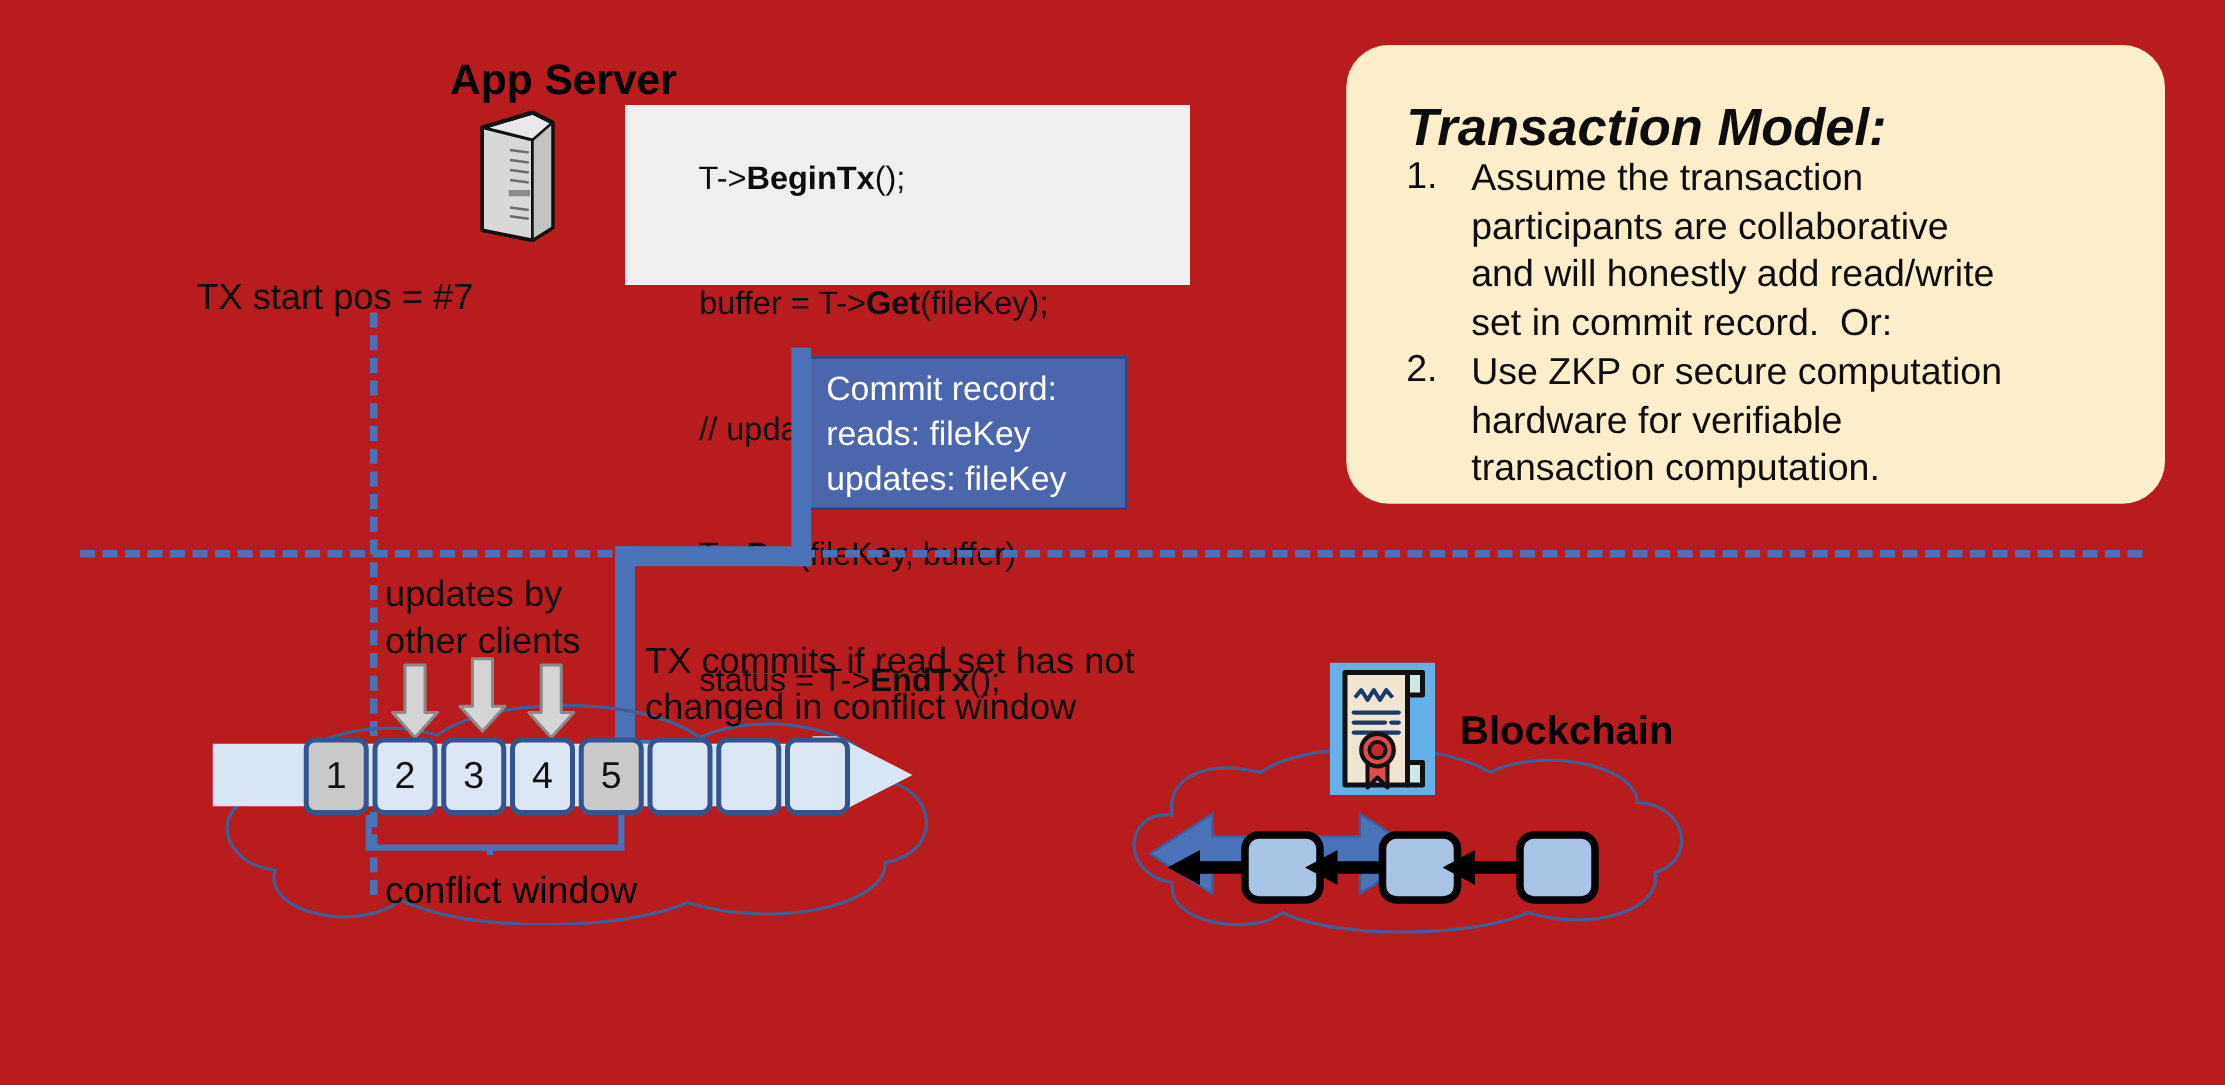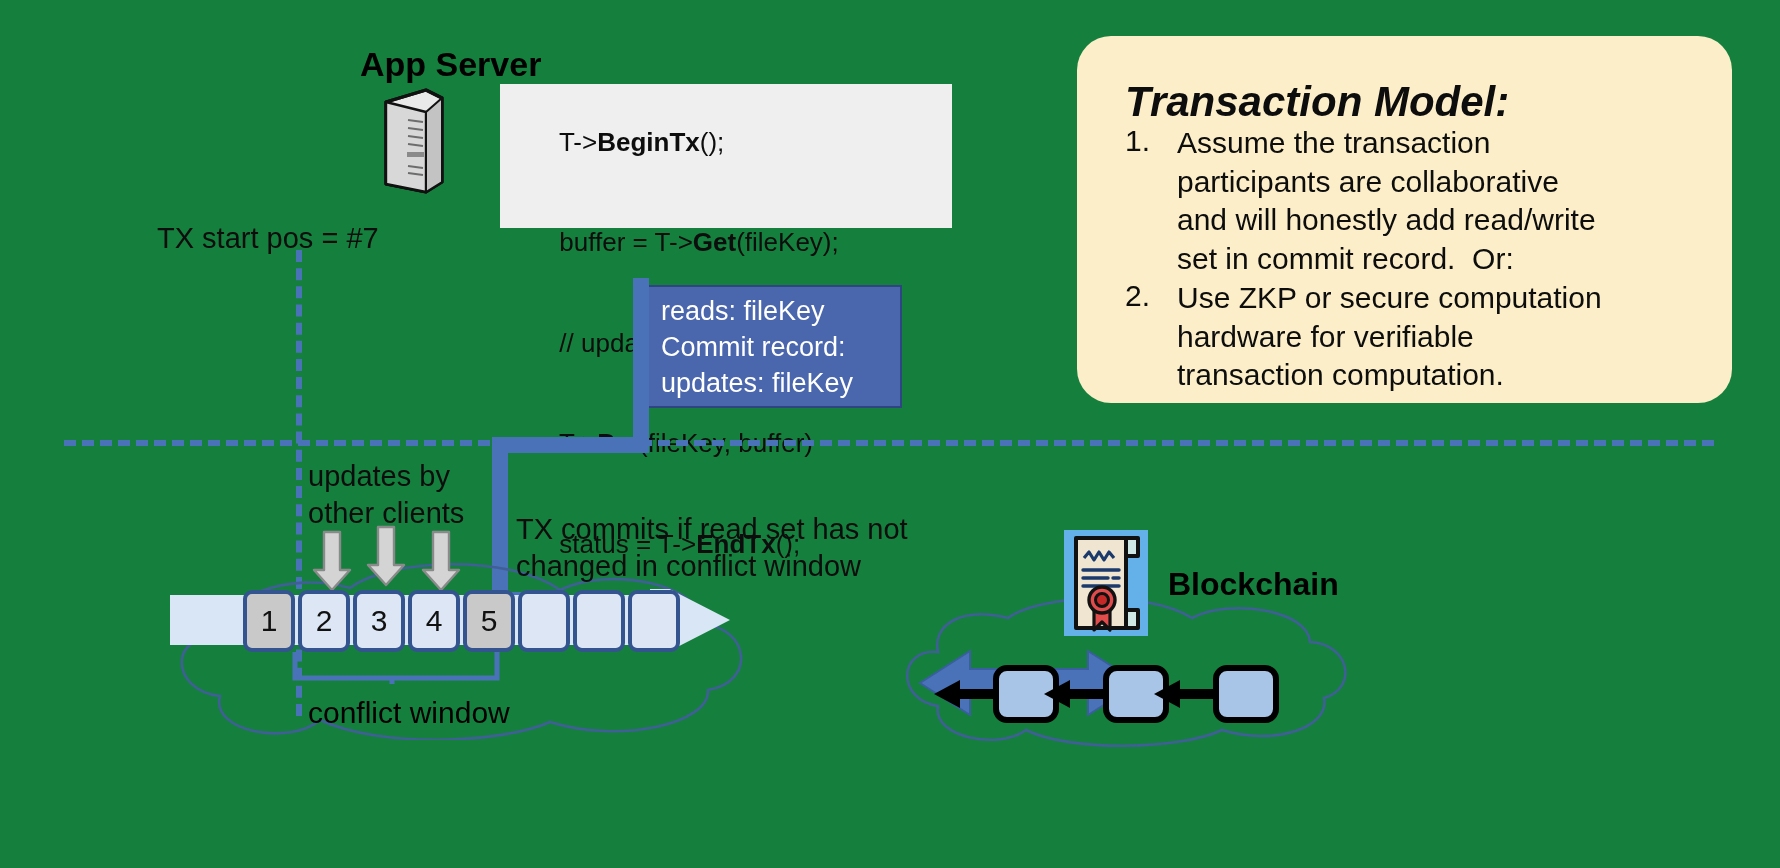--- a/index.html
+++ b/index.html
@@ -6,21 +6,21 @@
   html,body{margin:0;padding:0;background:#ffffff;}
   body{
     font-family:"Liberation Sans","DejaVu Sans",sans-serif;
     -webkit-font-smoothing:antialiased;
   }
   #stage{
     position:relative;
     width:1780px;
     height:868px;
     overflow:hidden;
-    background:#15803d;
+    background:#b91c1c;
   }
   .abs{position:absolute;}
   .nosel{user-select:none;}
 
   
   #app-server-title{
     left:360px; top:45px;
     font-size:34px; font-weight:bold; color:#000000;
     letter-spacing:0px;
   }
@@ -173,22 +173,22 @@
     </div>
     <div class="code-line">
       <span>T-&gt;</span><b>Put</b><span>(fileKey, buffer)</span>
     </div>
     <div class="code-line">
       <span>status = T-&gt;</span><b>EndTx</b><span>();</span>
     </div>
   </div>
 
   <div class="abs" id="commit-record">
+    <div class="cr-line">Commit record:</div>
     <div class="cr-line">reads: fileKey</div>
-    <div class="cr-line">Commit record:</div>
     <div class="cr-line">updates: fileKey</div>
   </div>
 
   <div class="abs blue-bar" id="conn-vert-1"></div>
   <div class="abs blue-bar" id="conn-horiz"></div>
   <div class="abs blue-bar" id="conn-vert-2"></div>
   <div class="abs" id="conn-arrowhead"></div>
 
   <div class="abs" id="sep-dashed"></div>
   <div class="abs" id="txstart-dashed"></div>

